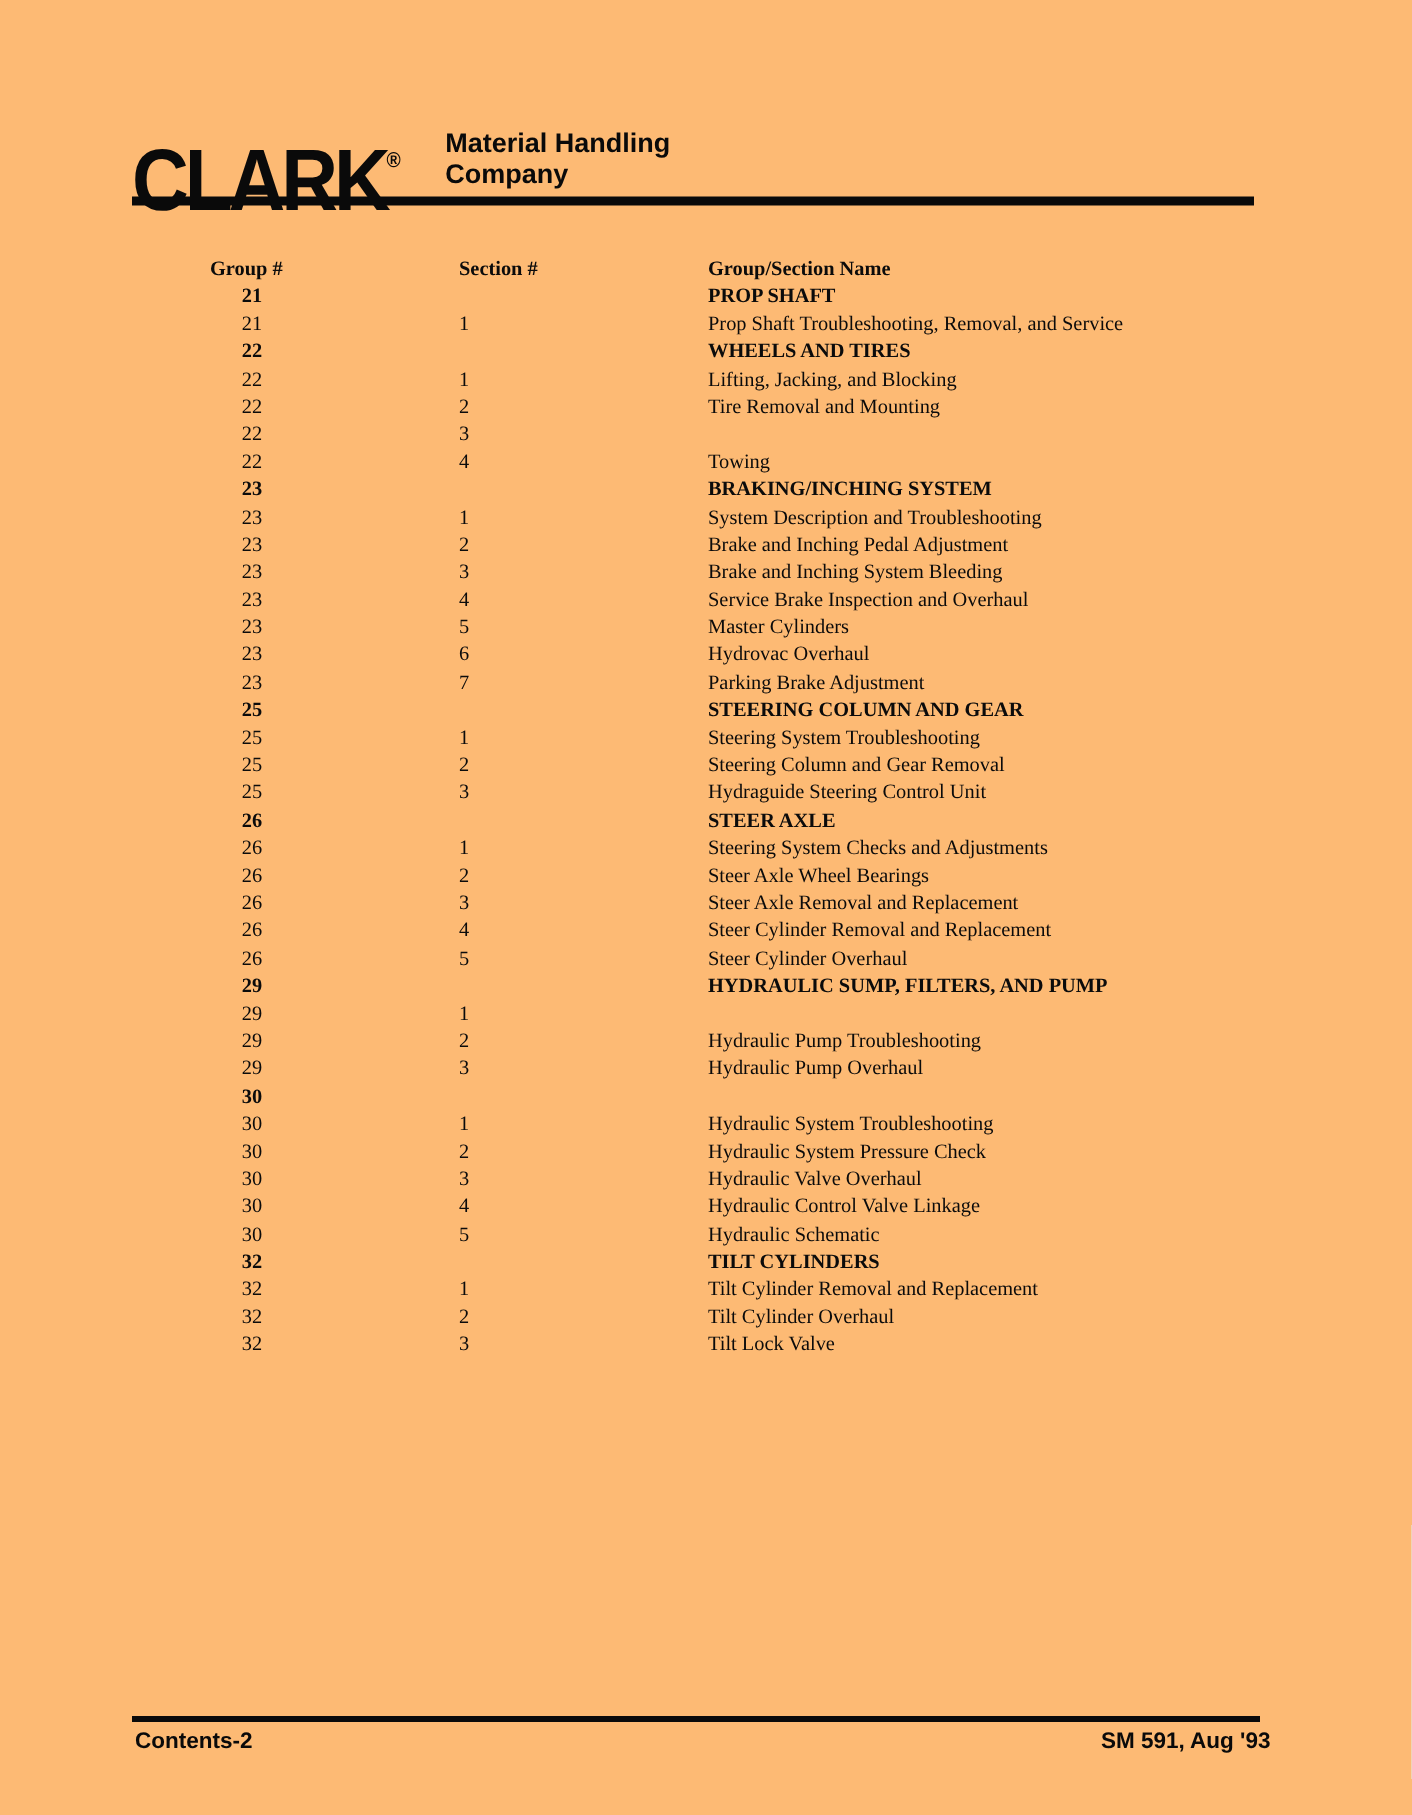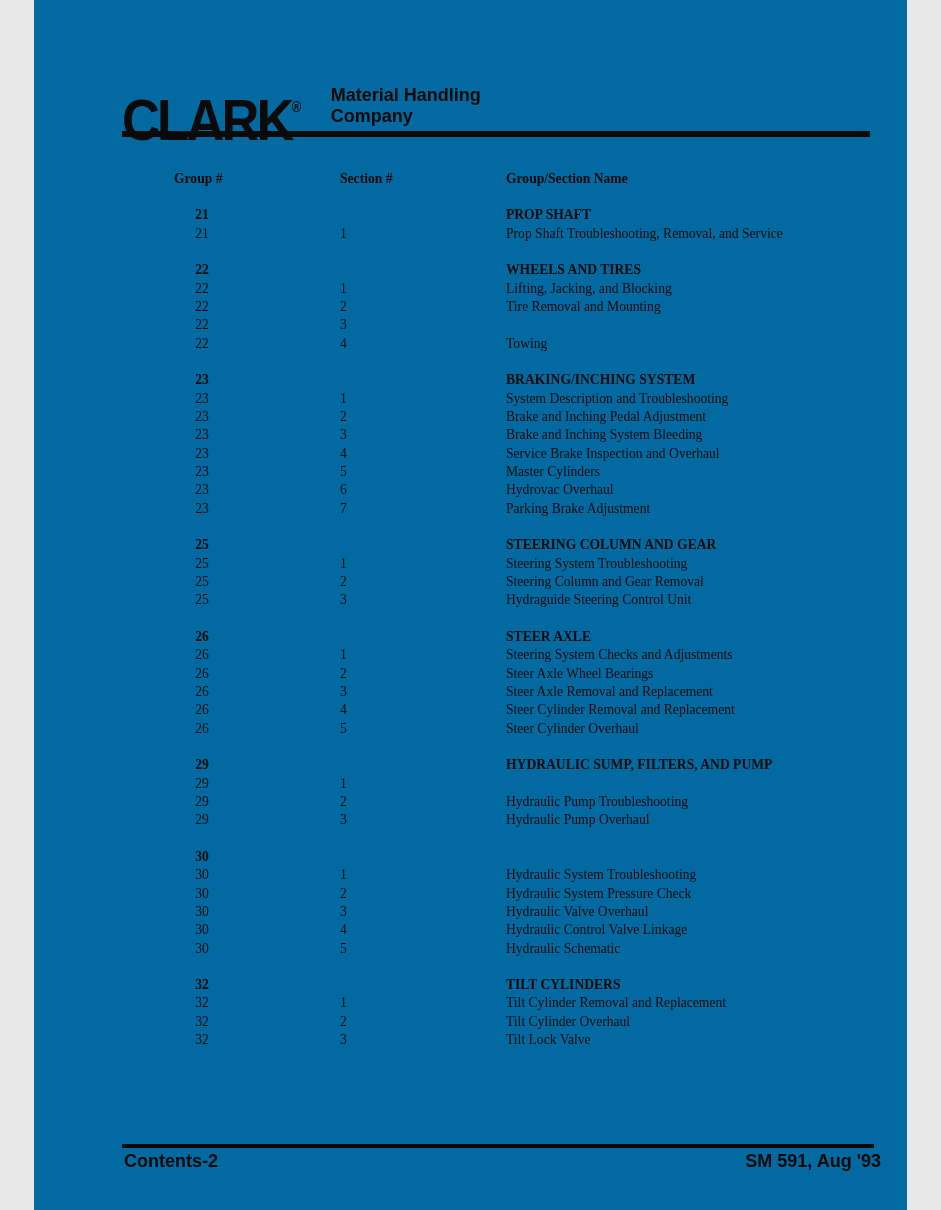--- a/index.html
+++ b/index.html
@@ -1,19 +1,19 @@
 <!DOCTYPE html>
 <html><head>
 <meta charset="utf-8">
 <style>
   html,body{margin:0;padding:0;background:#e8e8e8;}
   .page{
     position:relative;
-    width:873px;height:1210px;
-    background:#0369a1;
+    width:941px;height:1210px;
+    background:#fdba74;
     font-family:"Liberation Serif","DejaVu Serif",serif;
     color:#0b0b0b;
     overflow:hidden;
     margin:0 auto;
   }
   
   .logo-row{
     position:absolute;left:88px;top:82px;
     display:flex;align-items:flex-start;
   }
@@ -55,31 +55,31 @@
   .row{
     display:flex;
     height:18.4px;line-height:18.4px;
     white-space:nowrap;
   }
   .col-group{margin-left:140px;width:56px;text-align:center;flex:0 0 auto;}
   .col-section{margin-left:110px;width:64px;text-align:left;flex:0 0 auto;}
   .col-name{margin-left:102px;flex:1 1 auto;text-align:left;}
   .head-row .col-group{text-align:left;}
   .head-row span, .group-head span{font-weight:bold;}
-  .group-block{margin-top:18px;}
+  .group-block{}
   
   .rule-bottom{
     position:absolute;left:88px;top:1144px;
     width:752px;height:3.5px;background:#0a0a0a;
   }
   .footer-row{
     position:absolute;left:90px;top:1151px;width:757px;
     display:flex;justify-content:space-between;
     font-family:"Liberation Sans","DejaVu Sans",sans-serif;
-    font-weight:bold;font-size:18px;line-height:20px;
+    font-weight:bold;font-size:15px;line-height:20px;
     color:#0a0a0a;
   }
 </style>
 </head>
 <body>
 
 <div class="page">
 
   <div class="logo-row">
     <div class="logo"><span>CLARK</span><span class="reg">®</span></div>

